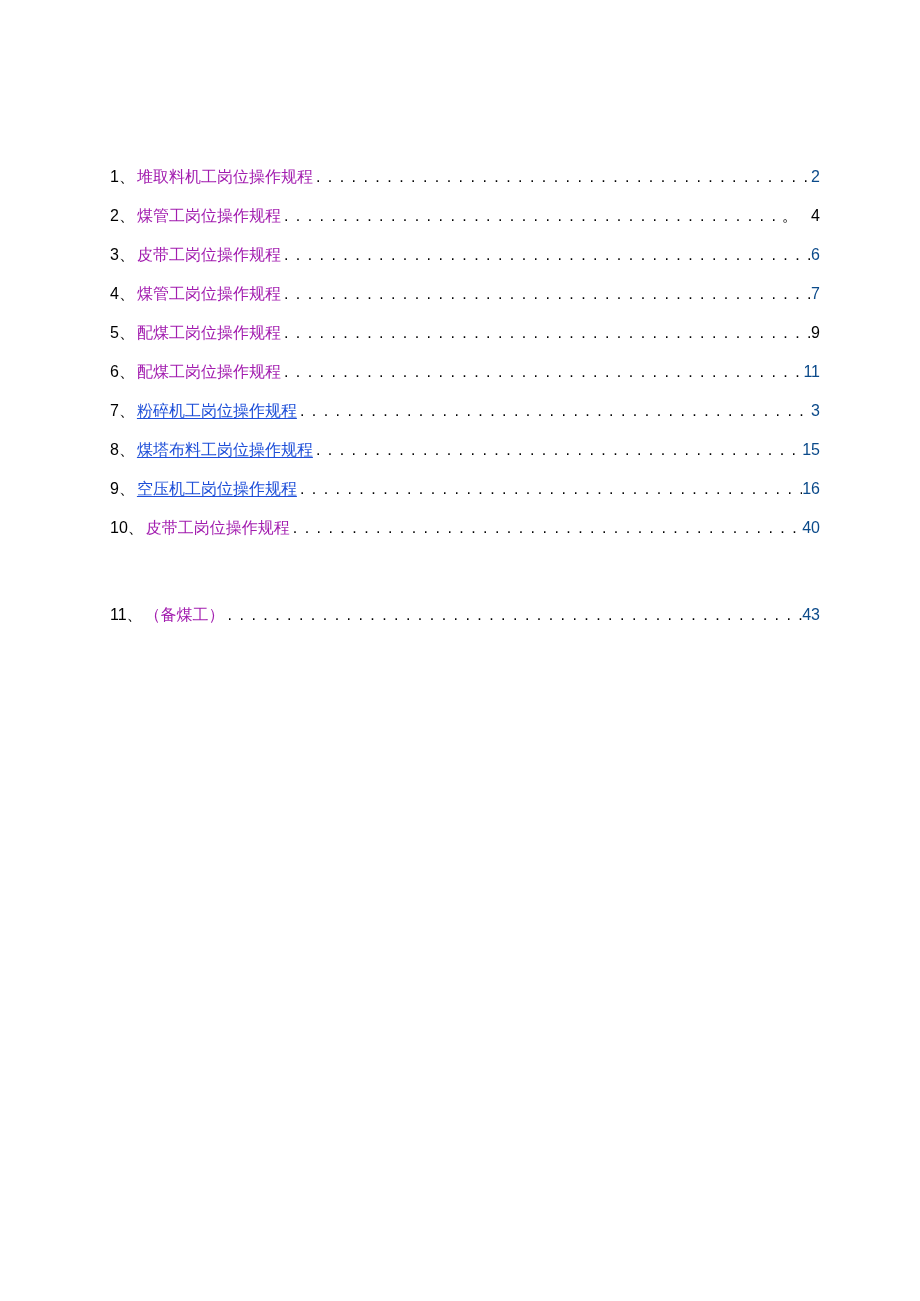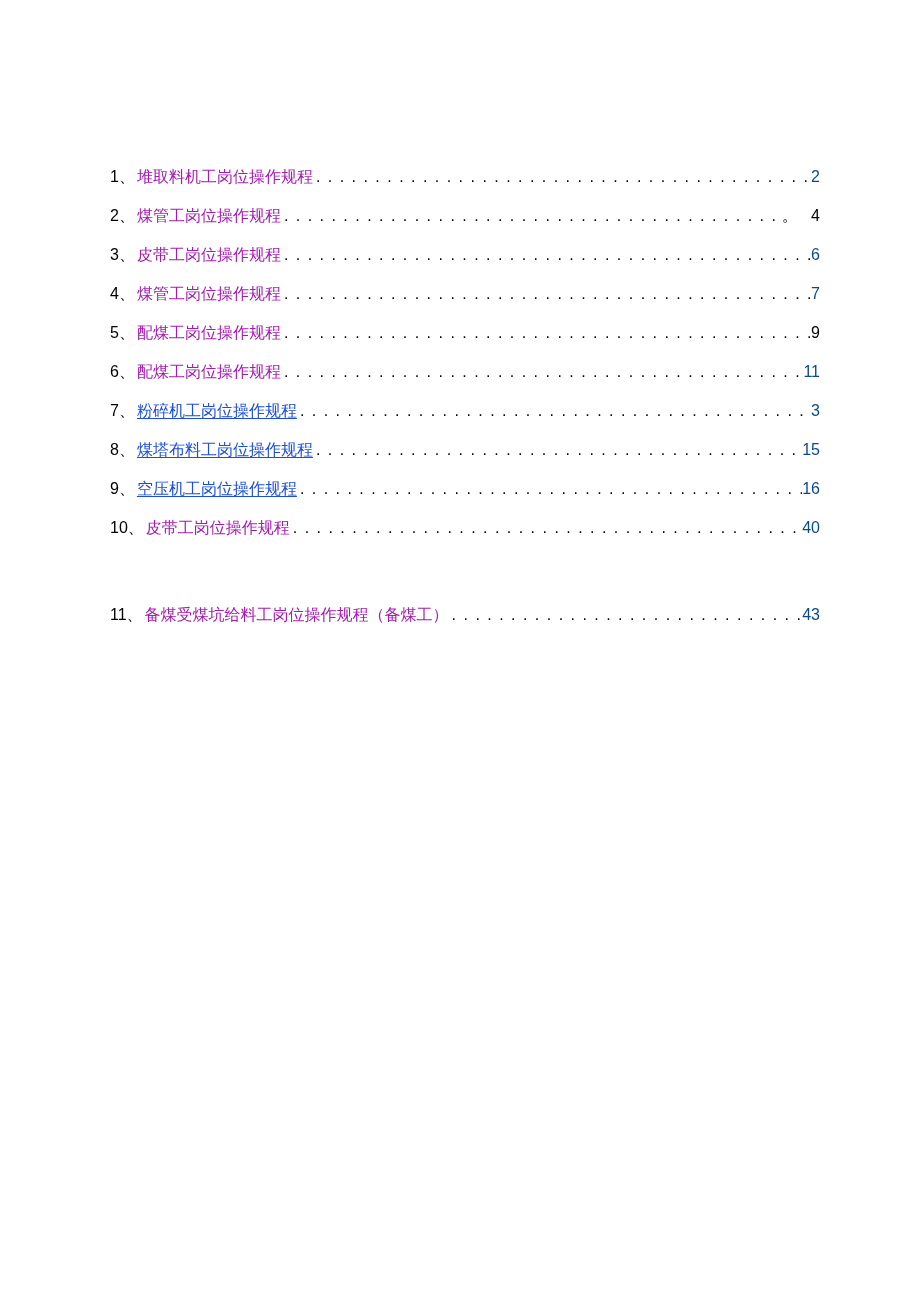--- a/index.html
+++ b/index.html
@@ -130,18 +130,17 @@
     <div class="toc-row">
       <span class="num">10</span>
       <span class="sep">、</span>
       <span class="title-plain">皮带工岗位操作规程</span>
       <span class="leaders"></span>
       <span class="page">40</span>
     </div>
     <div class="toc-row">
       <span class="num">11</span>
       <span class="sep">、</span>
-      <span class="title-plain">备煤受煤坑给料工岗位操作规程</span>
       <span class="suffix">（备煤工）</span>
       <span class="leaders"></span>
       <span class="page">43</span>
     </div>
   </div>
 
 </body></html>

